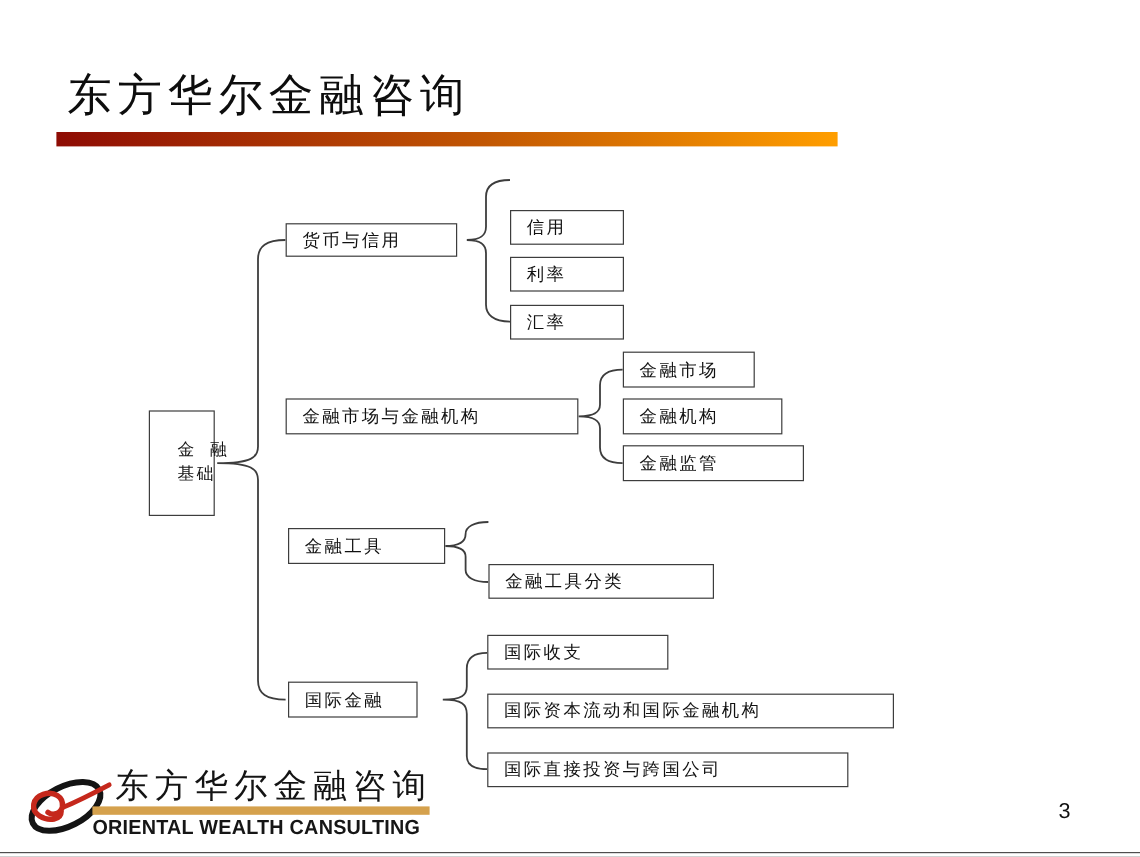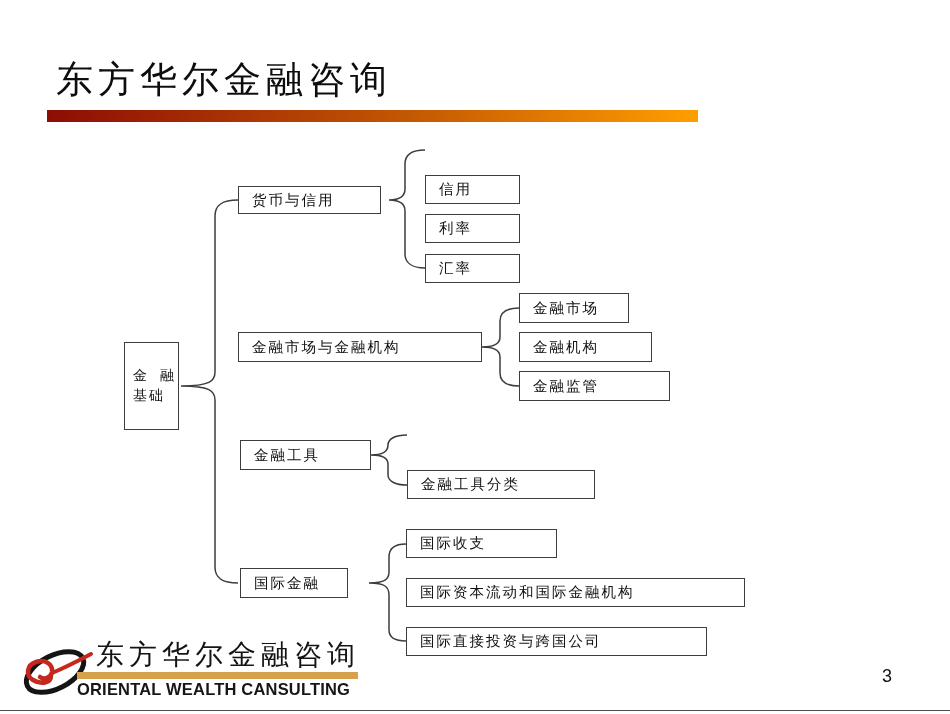--- a/index.html
+++ b/index.html
@@ -18,21 +18,21 @@
   }
   .connectors{position:absolute;left:0;top:0;pointer-events:none;}
   .node{
     position:absolute;background:#ffffff;border:1.5px solid #3d3d3d;
     display:flex;align-items:center;box-sizing:border-box;
     font-family:"Liberation Serif","DejaVu Serif",serif;
     font-size:14.5px;color:#111;letter-spacing:2px;padding-left:13px;
   }
   .node.root{
     flex-direction:column;justify-content:center;align-items:flex-start;
-    padding-left:8px;line-height:20px;font-size:14px;
+    padding-left:23px;line-height:20px;font-size:14px;
   }
   .root-line{white-space:pre;}
   .footer-line{position:absolute;left:0;top:710px;width:950px;height:1px;background:#4e4e4e;}
   .page-number{position:absolute;left:872px;top:666px;width:30px;text-align:center;
     font-size:18px;color:#111;}
   .logo{position:absolute;left:14px;top:632px;width:360px;height:74px;}
   .logo-mark{position:absolute;left:0;top:2px;}
   .logo-cn{
     position:absolute;left:62px;top:4px;font-weight:400;font-size:28px;
     letter-spacing:5px;color:#141414;white-space:nowrap;margin-left:20px;

